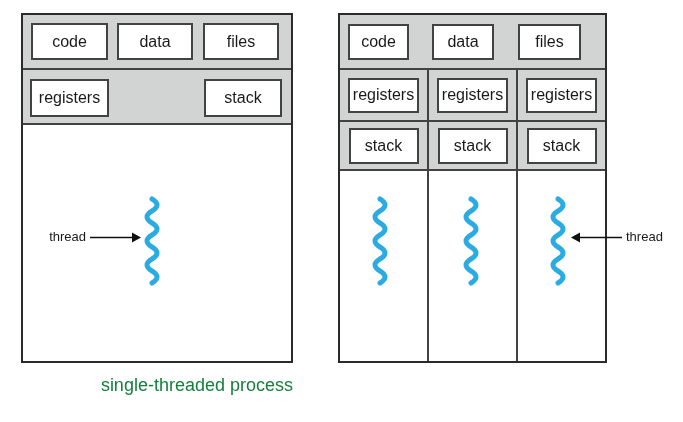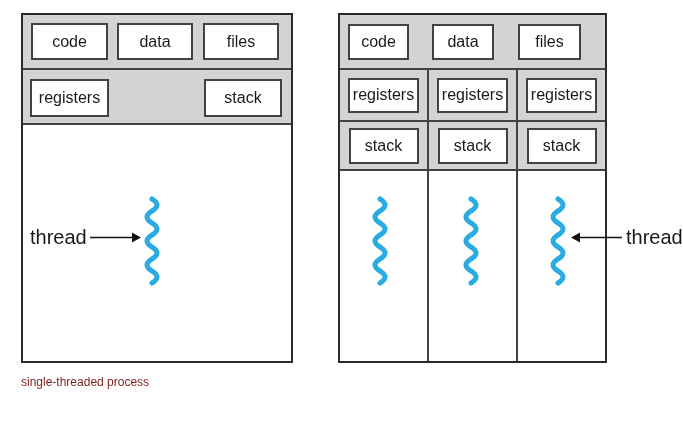--- a/index.html
+++ b/index.html
@@ -47,30 +47,30 @@
   .reg-box   { width:71px; height:35px; }
   .stack-box { width:70px; height:36px; }
 
   .squiggle { position:absolute; width:24px; height:90px; }
   #sq-left { left:140px; top:196px; }
   #sq-1    { left:368px; top:196px; }
   #sq-2    { left:459px; top:196px; }
   #sq-3    { left:546px; top:196px; }
   .squiggle path { stroke:var(--thread-blue); stroke-width:5; fill:none; stroke-linecap:round; }
 
-  .thread-text { position:absolute; top:229px; font-size:20px; line-height:16px; color:var(--text-dark); }
+  .thread-text { position:absolute; top:229px; font-size:13px; line-height:16px; color:var(--text-dark); }
   #thread-left-text  { left:30px;  width:56px; text-align:right; }
   #thread-right-text { left:626px; width:56px; text-align:left; }
   .arrow { position:absolute; top:232px; width:51px; height:11px; }
   #arrow-left  { left:90px; }
   #arrow-right { left:571px; }
   .arrow line    { stroke:#111111; stroke-width:1.6; }
   .arrow polygon { fill:#111111; }
 
-  .caption { position:absolute; top:375px; font-size:12px; color:#7f1d1d; text-align:left; }
+  .caption { position:absolute; top:375px; font-size:18px; color:#15803d; text-align:right; }
   #caption-left  { left:21px;  width:272px; }
   #caption-right { left:338px; width:269px; }
 </style>
 </head>
 <body>
 
 <div class="canvas">
 
   <div class="process" id="left-process">
     <div class="gray-row" id="left-row-a">

